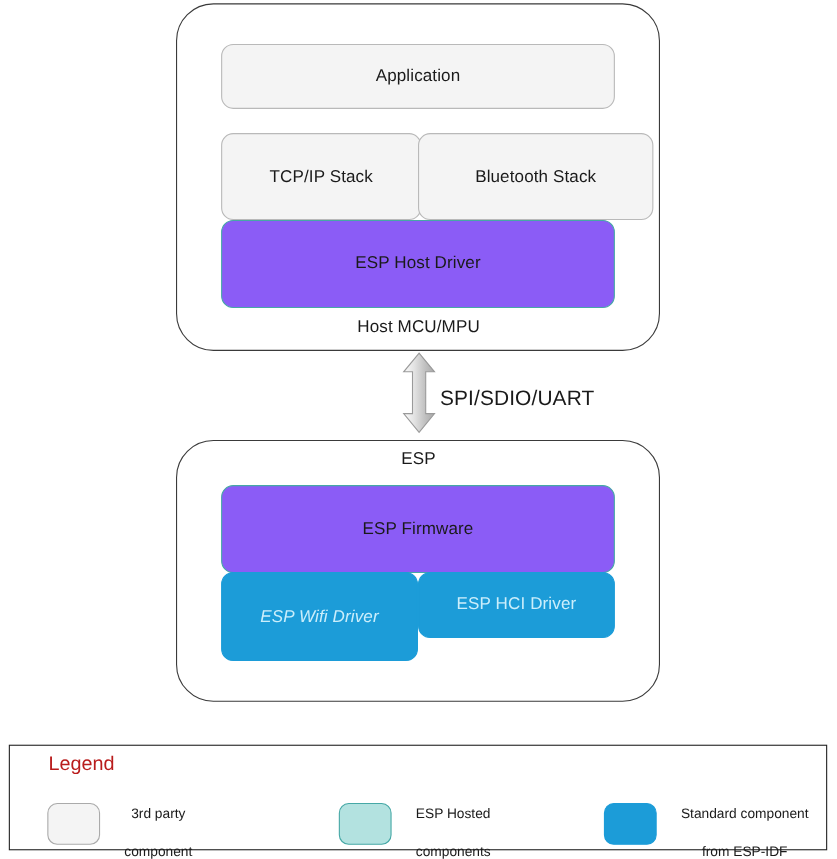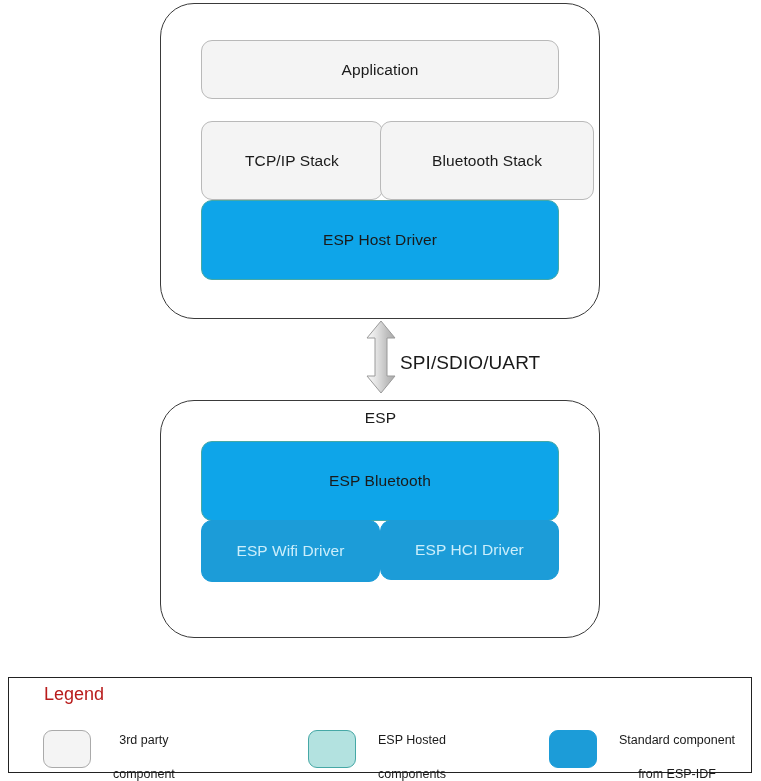--- a/index.html
+++ b/index.html
@@ -74,21 +74,21 @@
     font-size: 15.5px;
     letter-spacing: 0.1px;
     text-align: center;
   }
   .block.third-party {
     background: #f4f4f4;
     border: 1.1px solid #b9b9b9;
     color: #1a1a1a;
   }
   .block.hosted {
-    background: #0ea5e9;
+    background: #8b5cf6;
     border: 1.1px solid #46a8a6;
     color: #1a1a1a;
   }
   .block.idf {
     background: #1c9cd8;
     border: 1.1px solid #1c9cd8;
     color: #cbeefb;
   }
 
   
@@ -121,21 +121,22 @@
   #block-esp-firmware {
     left: 201px;
     top: 441px;
     width: 358px;
     height: 80px;
   }
   #block-wifi-driver {
     left: 201px;
     top: 520px;
     width: 179px;
-    height: 62px;
+    height: 81px;
+    font-style: italic;
   }
   #block-hci-driver {
     left: 380px;
     top: 520px;
     width: 179px;
     height: 60px;
   }
 
   
   #connector-arrow {
@@ -212,20 +213,21 @@
   .legend-label.center { text-align: center; }
   .legend-label.left   { text-align: left; }
 </style>
 </head>
 <body>
 
 <div class="canvas">
 
   <div class="outer-box" id="host-container"></div>
 
+  <div class="container-caption" id="host-caption">Host MCU/MPU</div>
 
   <div class="block third-party" id="block-application">Application</div>
 
   <div class="block third-party" id="block-tcpip">TCP/IP Stack</div>
 
   <div class="block third-party" id="block-bluetooth">Bluetooth Stack</div>
 
   <div class="block hosted" id="block-host-driver">ESP Host Driver</div>
 
   <svg id="connector-arrow" viewBox="0 0 42 74" xmlns="http://www.w3.org/2000/svg">
@@ -239,21 +241,21 @@
     </defs>
     <polygon points="21,1 35,18 27,18 27,56 35,56 21,73 7,56 15,56 15,18 7,18" fill="url(#arrowGrad)" stroke="#9a9a9a" stroke-width="1"></polygon>
   </svg>
 
   <div id="connector-label">SPI/SDIO/UART</div>
 
   <div class="outer-box" id="esp-container"></div>
 
   <div class="container-caption" id="esp-caption">ESP</div>
 
-  <div class="block hosted" id="block-esp-firmware">ESP Bluetooth</div>
+  <div class="block hosted" id="block-esp-firmware">ESP Firmware</div>
 
   <div class="block idf" id="block-wifi-driver">ESP Wifi Driver</div>
 
   <div class="block idf" id="block-hci-driver">ESP HCI Driver</div>
 
   <div id="legend-box"></div>
 
   <div id="legend-title">Legend</div>
 
   <div class="legend-item" id="legend-item-0">

